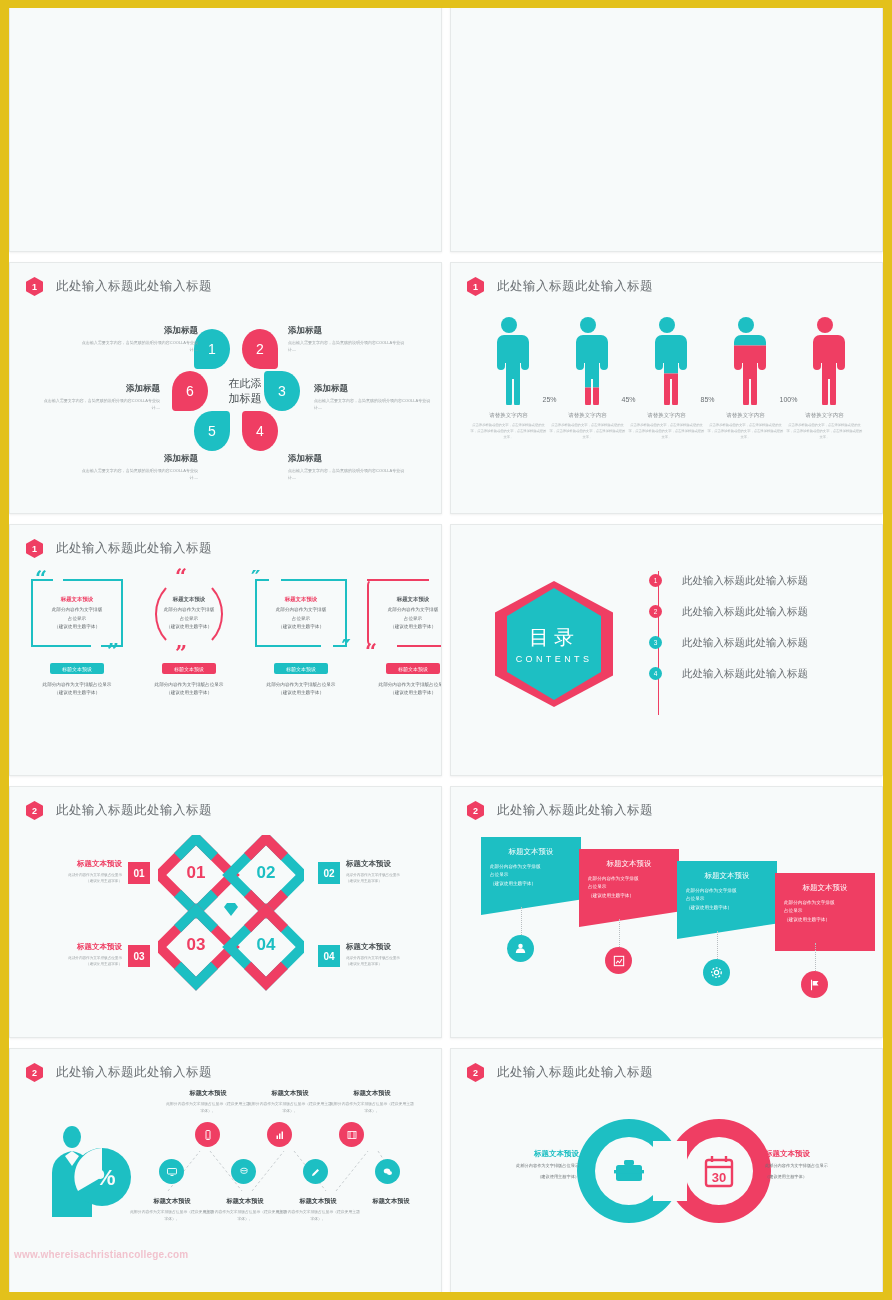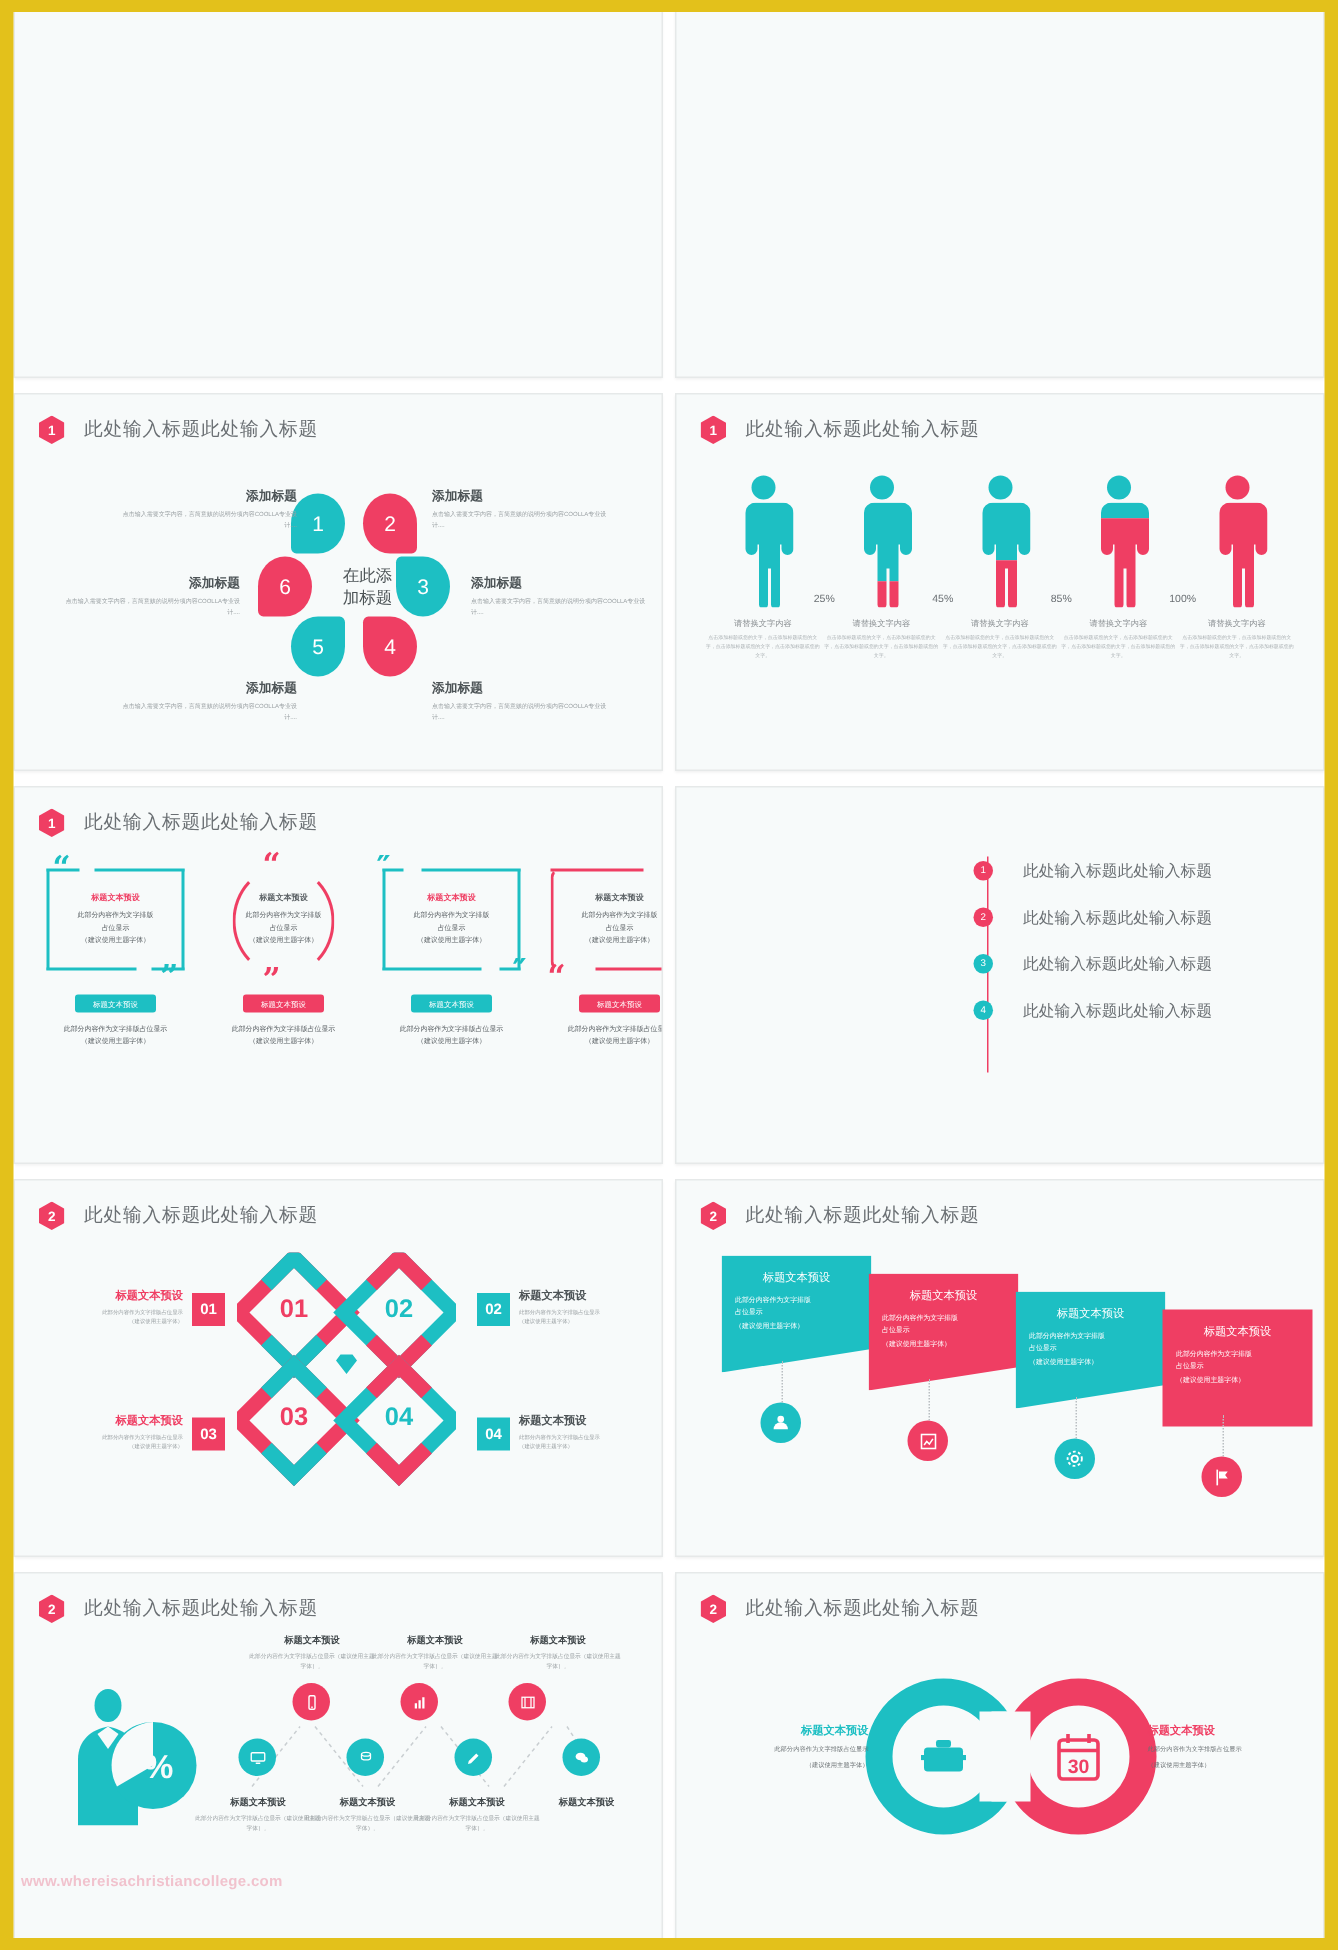--- a/index.html
+++ b/index.html
@@ -414,20 +414,27 @@
           <div class="qfoot">
             <div>此部分内容作为文字排版占位显示</div>
             <div>（建议使用主题字体）</div>
           </div>
         </div>
 
       </div>
     </div>
 
     <div class="slide">
+      <div class="hexbig">
+        <div class="back"></div>
+        <div class="front">
+          <div class="cn">目录</div>
+          <div class="en">CONTENTS</div>
+        </div>
+      </div>
       <div class="toc">
         <div class="toc-line"></div>
         <div class="toc-row">
           <span class="toc-n bg-pink">1</span>
           <span class="toc-t">此处输入标题此处输入标题</span>
         </div>
         <div class="toc-row">
           <span class="toc-n bg-pink">2</span>
           <span class="toc-t">此处输入标题此处输入标题</span>
         </div>

